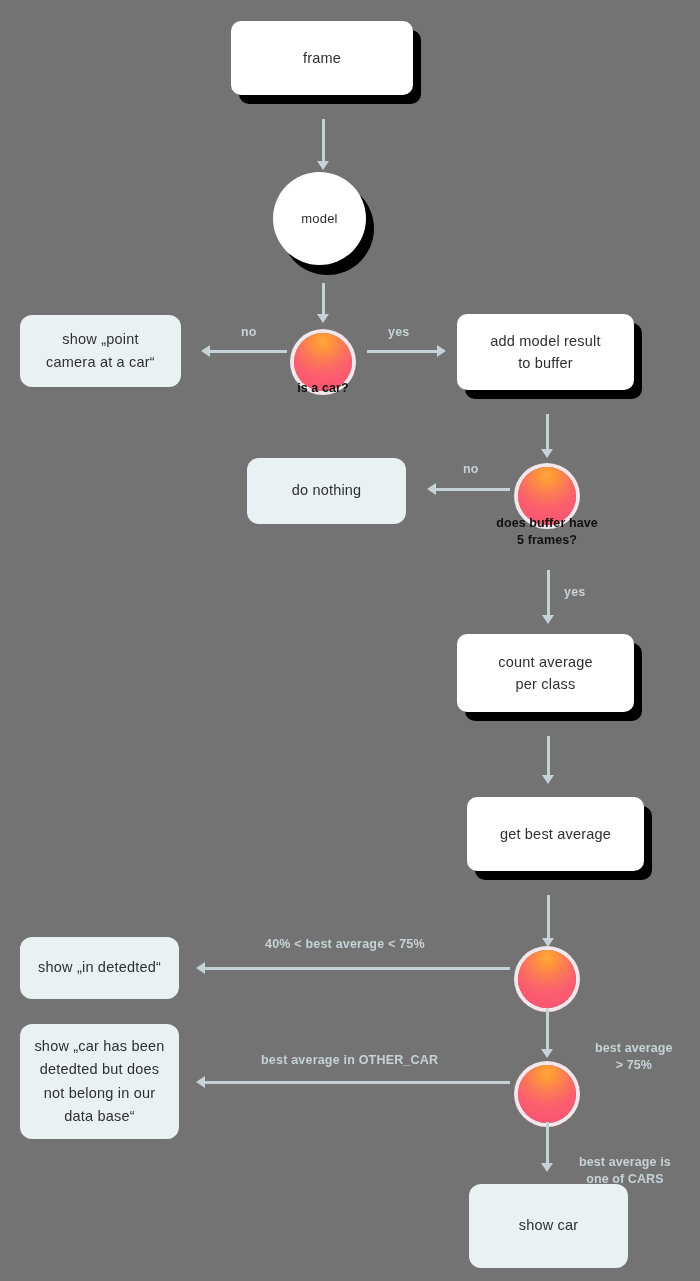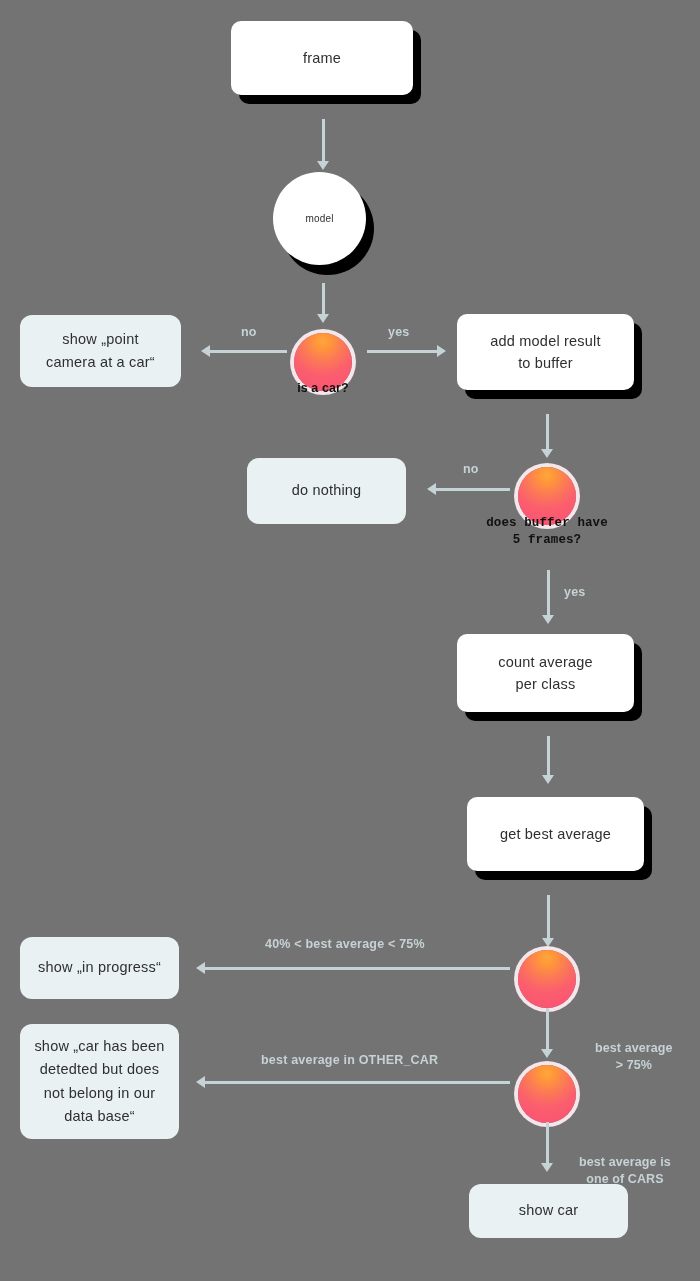--- a/index.html
+++ b/index.html
@@ -59,21 +59,21 @@
   .modelnode {
     position: absolute;
     box-sizing: border-box;
     background: #ffffff;
     border-radius: 50%;
     box-shadow: 8px 10px 0 0 #000000;
     display: flex;
     align-items: center;
     justify-content: center;
     color: #2f2f2f;
-    font-size: 10px;
+    font-size: 13px;
     letter-spacing: .2px;
   }
 
   
   .decision {
     position: absolute;
     width: 58px;
     height: 58px;
     border-radius: 50%;
     background:
@@ -173,21 +173,21 @@
 
   <div class="proc" style="left:457px; top:314px; width:177px; height:76px; flex-direction:column;">
     <span>add model result</span>
     <span>to buffer</span>
   </div>
 
   <div class="arrow-v" style="left:546px; top:414px; width:2.5px; height:38px;"></div>
   <div class="head head-down" style="left:541px; top:449px;"></div>
 
   <div class="decision" style="left:518px; top:467px;"></div>
-  <div class="decision-label" style="left:467px; top:515px; width:160px;font-family:Liberation Mono, monospace;">
+  <div class="decision-label" style="left:467px; top:515px; width:160px;">
     <div>does buffer have</div>
     <div>5 frames?</div>
   </div>
 
   <div class="arrow-h" style="left:435px; top:488px; width:75px;"></div>
   <div class="head head-left" style="left:427px; top:483px;"></div>
   <div class="edgelabel" style="left:463px; top:462px;">no</div>
 
   <div class="outbox" style="left:247px; top:458px; width:159px; height:66px;">
     <span>do nothing</span>
@@ -216,21 +216,21 @@
   <div class="decision-label soft" style="left:595px; top:1000px; text-align:left;">
     <div>best average</div>
     <div style="text-align:center;">&gt; 75%</div>
   </div>
 
   <div class="arrow-h" style="left:204px; top:967px; width:306px;"></div>
   <div class="head head-left" style="left:196px; top:962px;"></div>
   <div class="edgelabel" style="left:265px; top:937px;">40% &lt; best average &lt; 75%</div>
 
   <div class="outbox" style="left:20px; top:937px; width:159px; height:62px;">
-    <span>show „in progress“</span>
+    <span>show „in detedted“</span>
   </div>
 
   <div class="arrow-v" style="left:546px; top:1008px; width:2.5px; height:44px;"></div>
   <div class="head head-down" style="left:541px; top:1049px;"></div>
 
   <div class="decision" style="left:518px; top:1065px;"></div>
   <div class="decision-label soft" style="left:579px; top:1114px; text-align:left;">
     <div>best average is</div>
     <div style="text-align:center;">one of CARS</div>
   </div>
@@ -242,17 +242,17 @@
   <div class="outbox" style="left:20px; top:1024px; width:159px; height:115px; flex-direction:column;">
     <span>show „car has been</span>
     <span>detedted but does</span>
     <span>not belong in our</span>
     <span>data base“</span>
   </div>
 
   <div class="arrow-v" style="left:546px; top:1122px; width:2.5px; height:44px;"></div>
   <div class="head head-down" style="left:541px; top:1163px;"></div>
 
-  <div class="outbox" style="left:469px; top:1184px; width:159px; height:54px;">
+  <div class="outbox" style="left:469px; top:1184px; width:159px; height:84px;">
     <span>show car</span>
   </div>
 
 </div>
 
 </body></html>

